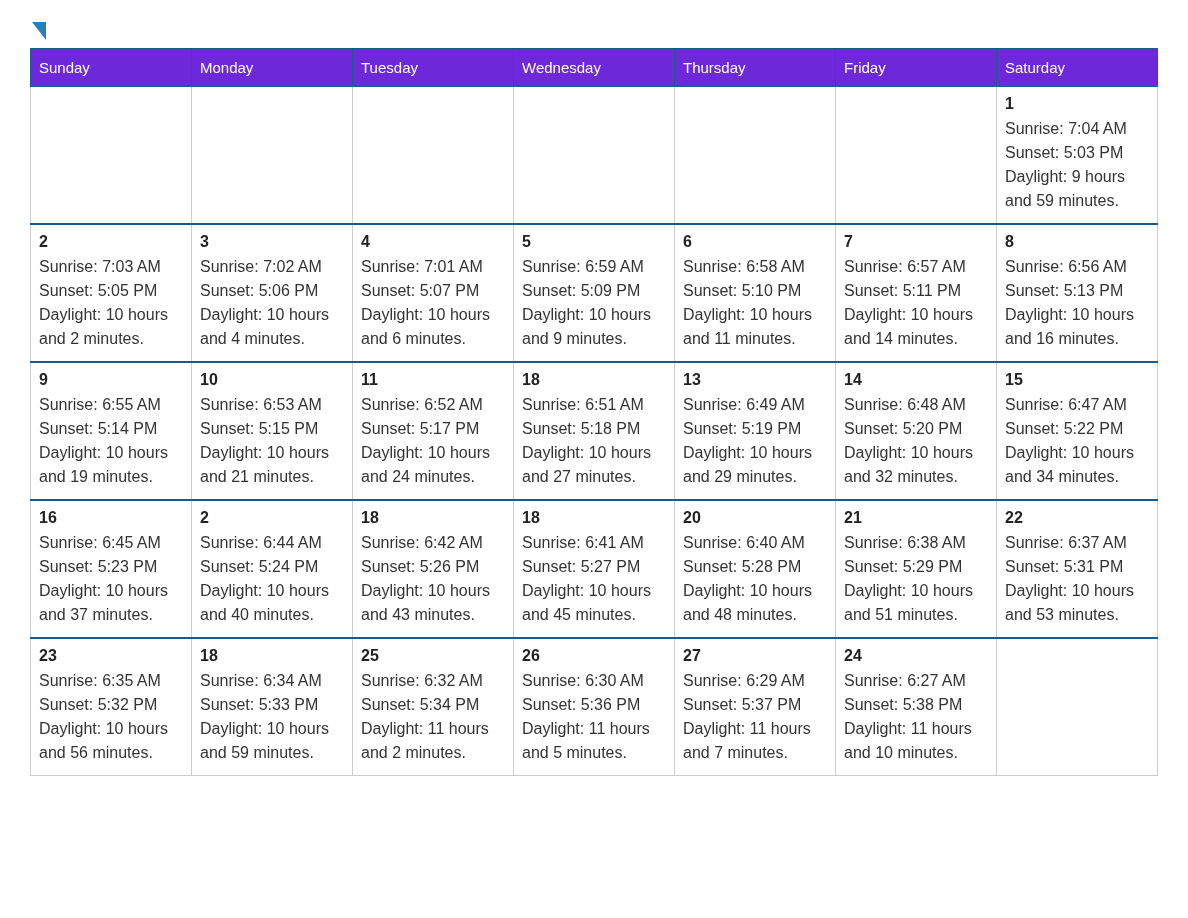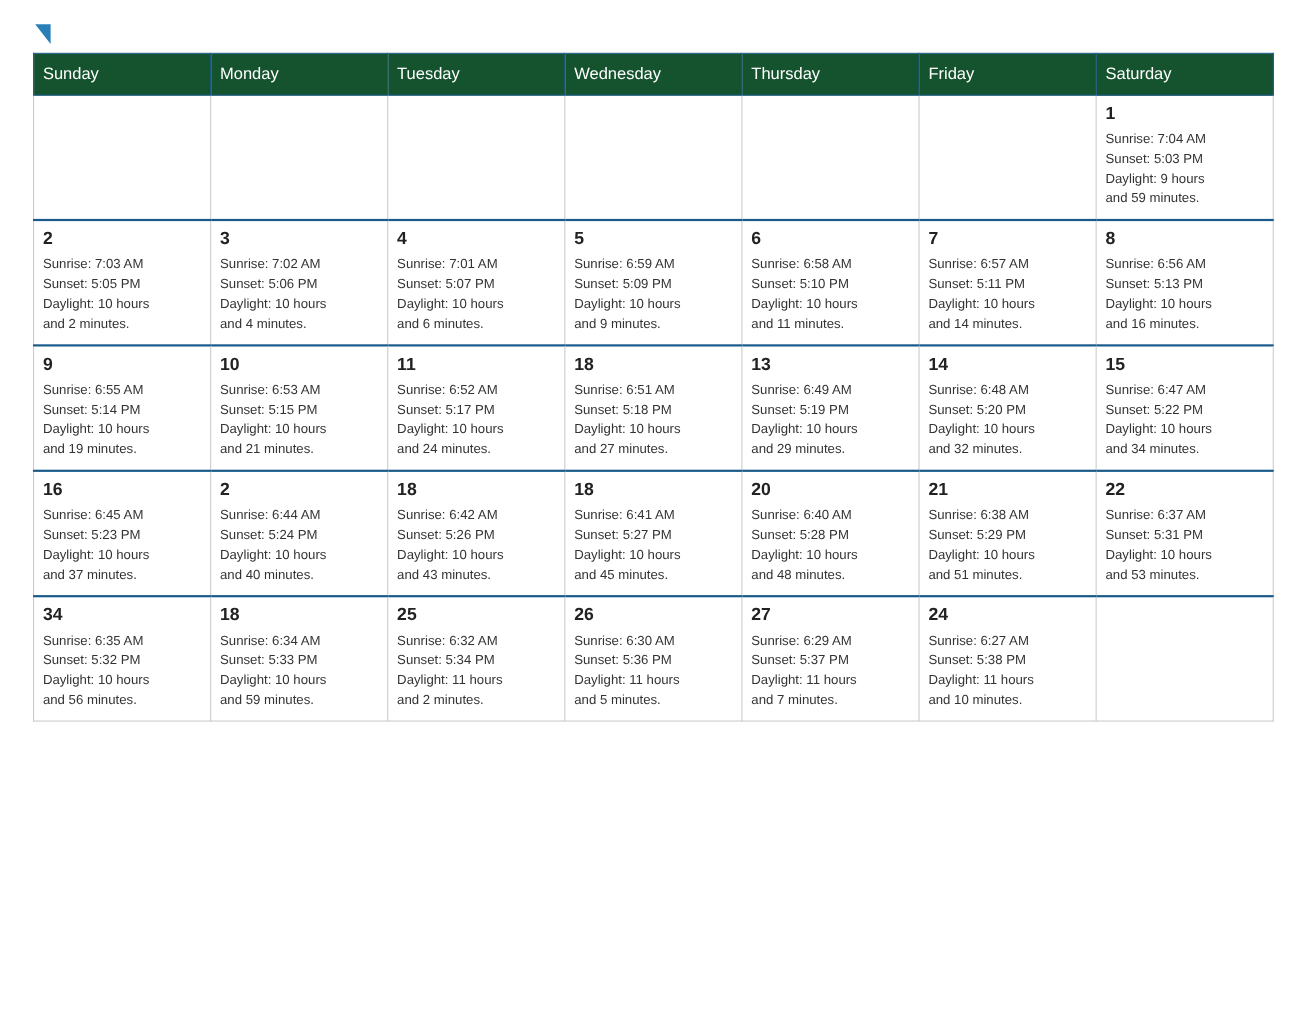--- a/index.html
+++ b/index.html
@@ -60,21 +60,21 @@
       font-size: 20px;
       color: #444;
       margin-top: 6px;
     }
     .calendar {
       width: 100%;
       border-collapse: collapse;
       margin-top: 10px;
     }
     .calendar th {
-      background-color: #14532d;
+      background-color: #6d28d9;
       color: #fff;
       padding: 10px 8px;
       text-align: left;
       font-size: 15px;
       font-weight: normal;
       border: 1px solid #1a5a8a;
     }
     .calendar td {
       vertical-align: top;
       padding: 8px 8px 10px 8px;
@@ -83,21 +83,21 @@
       min-height: 110px;
       height: 110px;
     }
     .day-number {
       font-size: 16px;
       font-weight: bold;
       color: #222;
       margin-bottom: 4px;
     }
     .day-info {
-      font-size: 12px;
+      font-size: 16px;
       color: #333;
       line-height: 1.5;
     }
     .empty-cell {
       background: #fff;
     }
     .row-border td {
       border-top: 2px solid #1a5a8a;
     }
   </style>
@@ -228,21 +228,21 @@
           <div class="day-number">21</div>
           <div class="day-info">Sunrise: 6:38 AM<br>Sunset: 5:29 PM<br>Daylight: 10 hours<br>and 51 minutes.</div>
         </td>
         <td>
           <div class="day-number">22</div>
           <div class="day-info">Sunrise: 6:37 AM<br>Sunset: 5:31 PM<br>Daylight: 10 hours<br>and 53 minutes.</div>
         </td>
       </tr>
       <tr class="row-border">
         <td>
-          <div class="day-number">34</div>
+          <div class="day-number">23</div>
           <div class="day-info">Sunrise: 6:35 AM<br>Sunset: 5:32 PM<br>Daylight: 10 hours<br>and 56 minutes.</div>
         </td>
         <td>
           <div class="day-number">18</div>
           <div class="day-info">Sunrise: 6:34 AM<br>Sunset: 5:33 PM<br>Daylight: 10 hours<br>and 59 minutes.</div>
         </td>
         <td>
           <div class="day-number">25</div>
           <div class="day-info">Sunrise: 6:32 AM<br>Sunset: 5:34 PM<br>Daylight: 11 hours<br>and 2 minutes.</div>
         </td>

